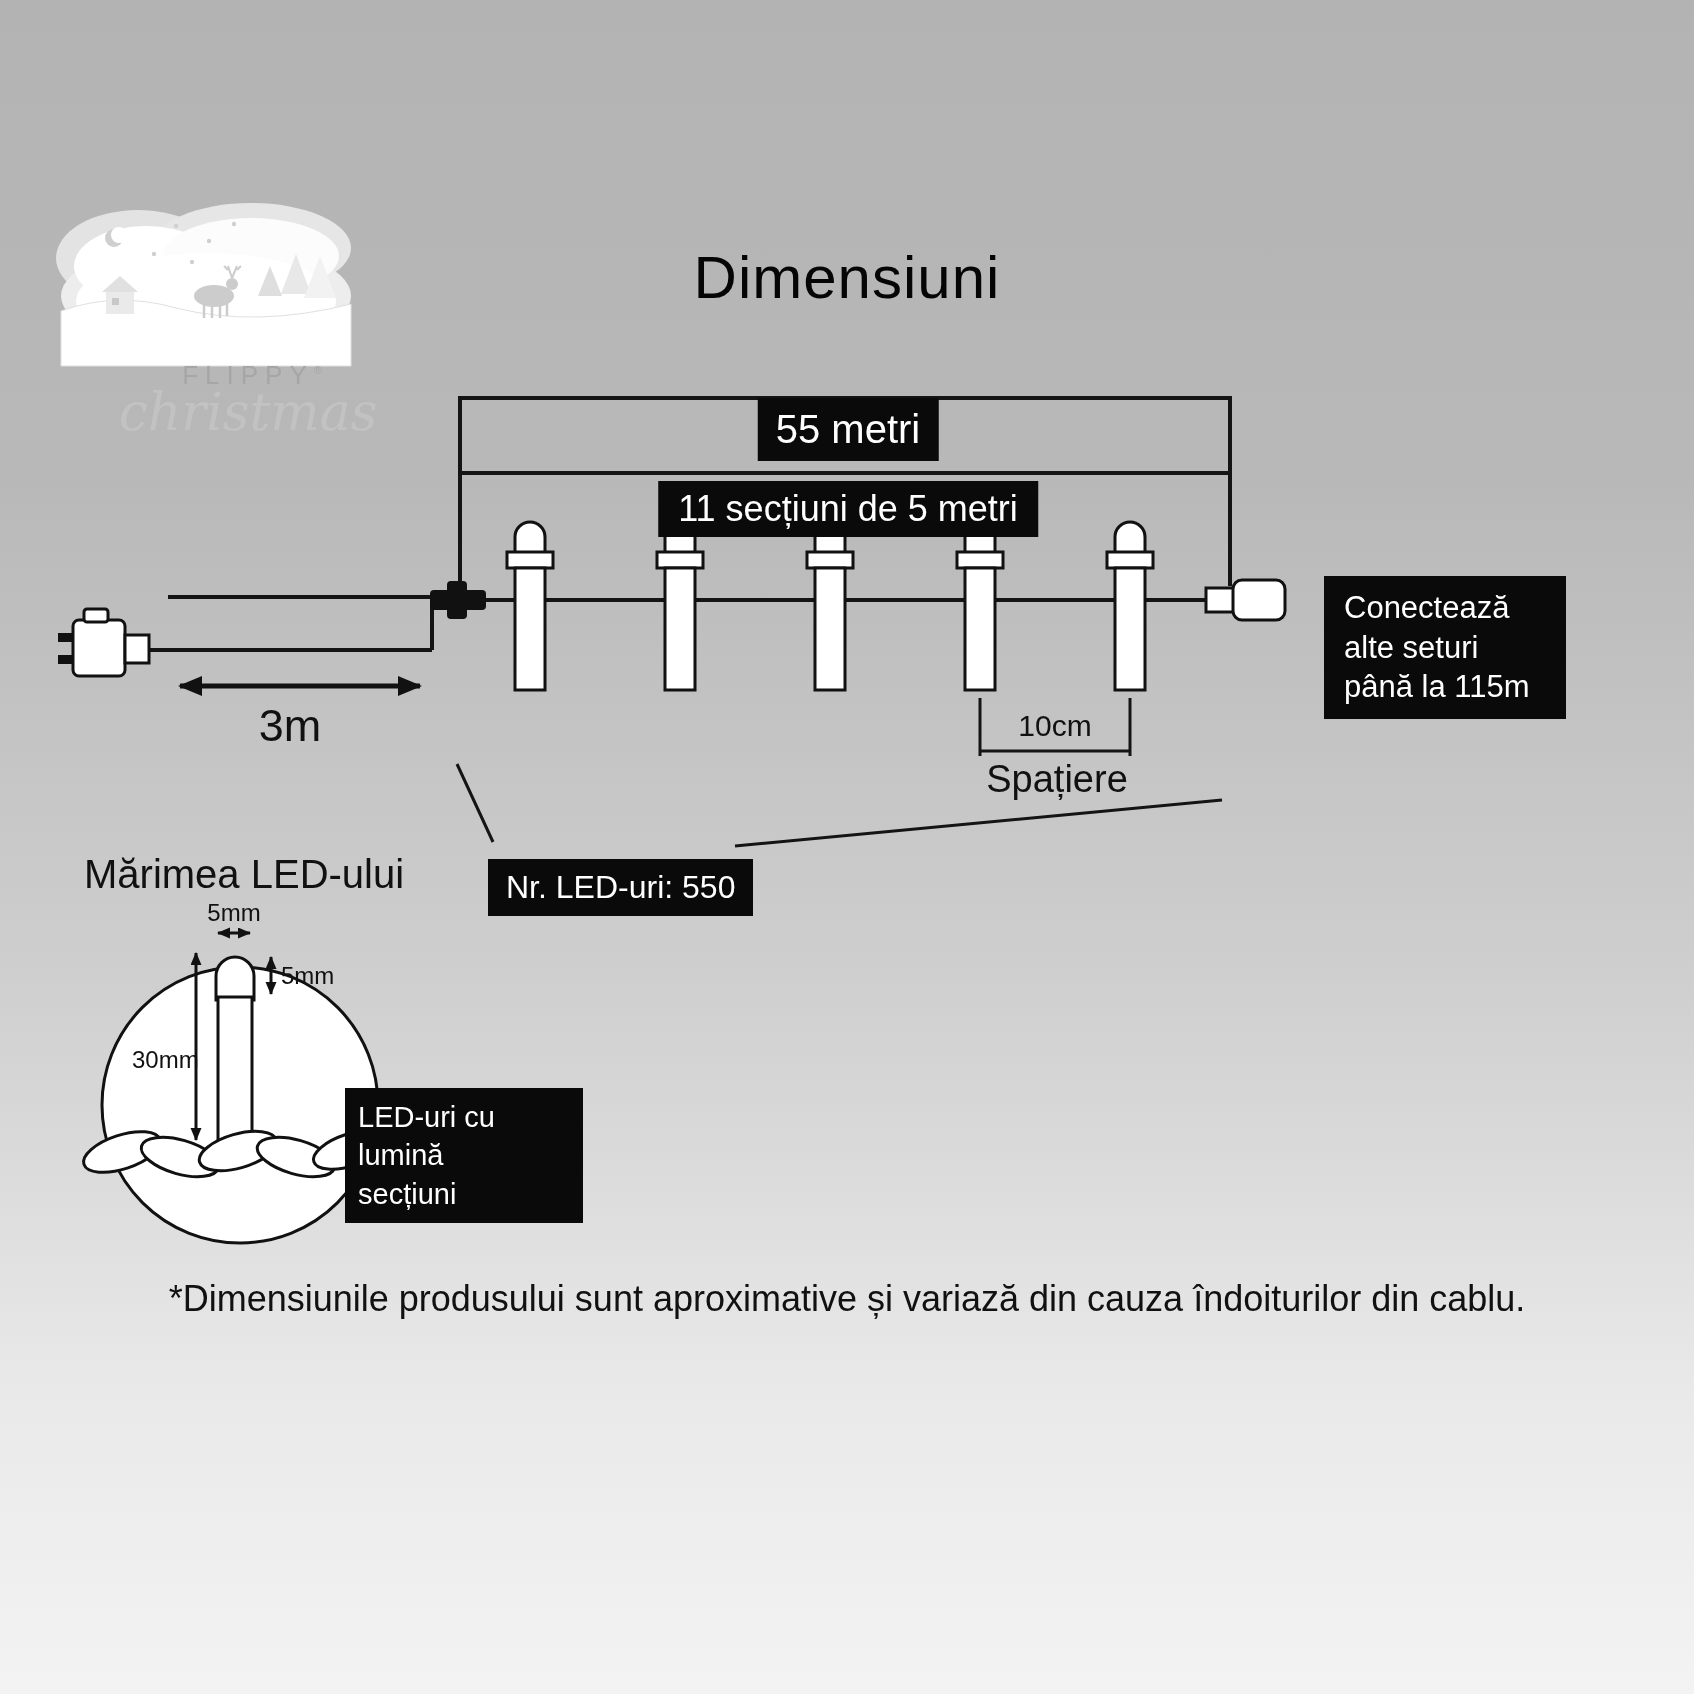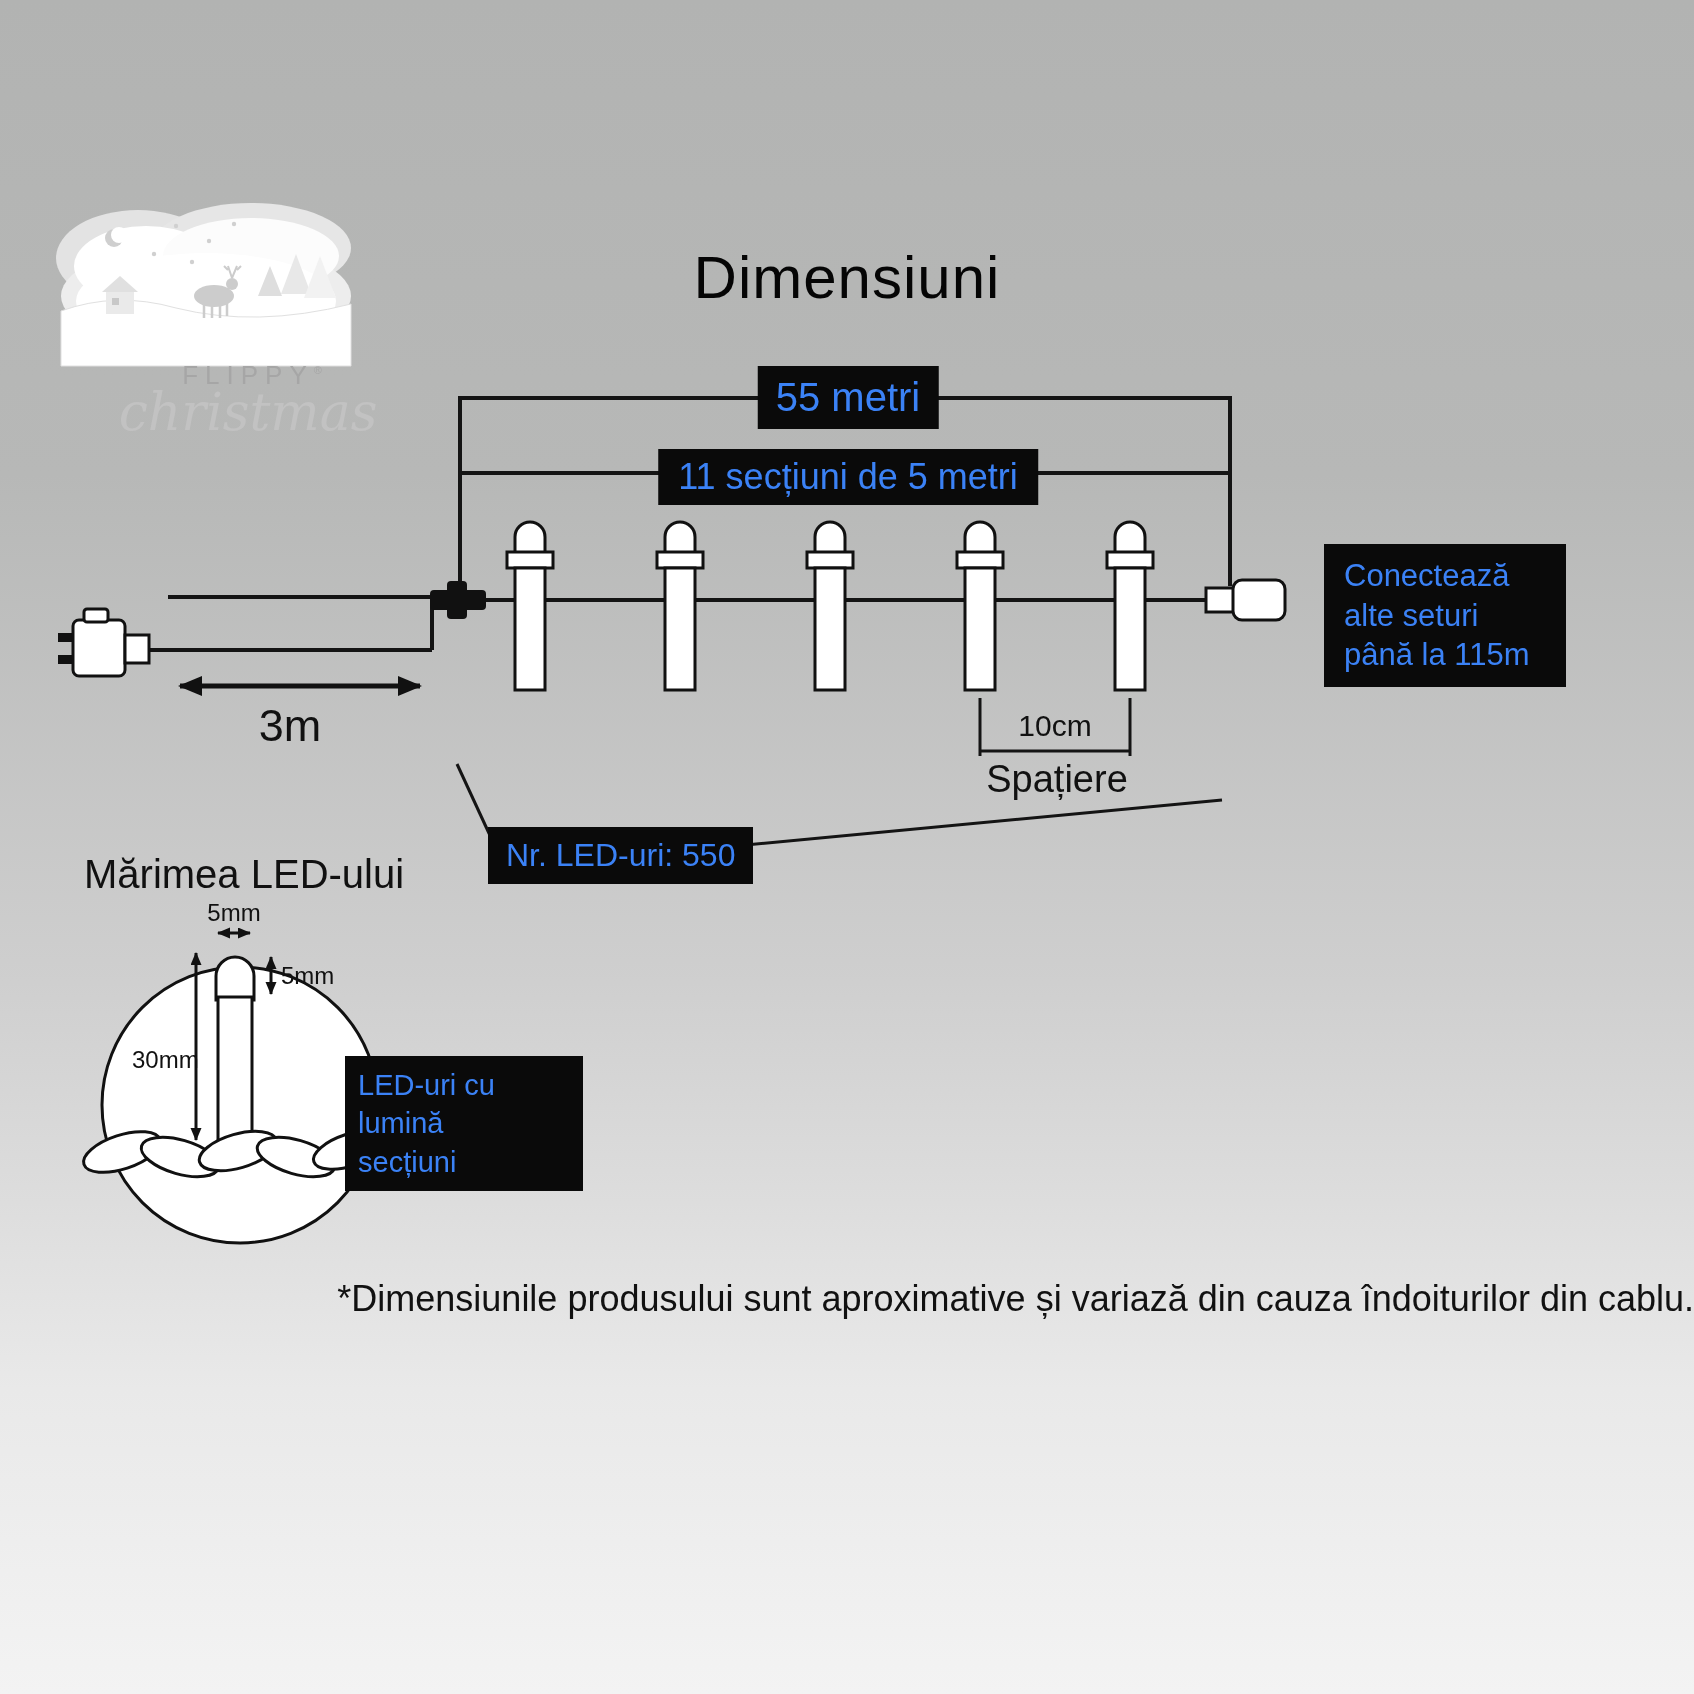--- a/index.html
+++ b/index.html
@@ -4,35 +4,35 @@
 <style>
   html,body{margin:0;padding:0;background:#9a9a9a;}
   .canvas{
     position:relative;width:1694px;height:1694px;overflow:hidden;
     background:linear-gradient(180deg,#b2b3b2 0%,#b7b8b7 28%,#cfcfcf 58%,#e9e9e9 82%,#f3f3f3 100%);
     font-family:"Liberation Sans",sans-serif;color:#111;
   }
   .art{position:absolute;left:0;top:0;}
   .lbl{position:absolute;white-space:nowrap;}
   .center{transform:translateX(-50%);}
-  .bb{position:absolute;background:#0a0a0a;color:#3b82f6;}
+  .bb{position:absolute;background:#0a0a0a;color:#ffffff;margin-top:32px;}
   #title{left:847px;top:243px;font-size:60px;letter-spacing:1px;color:#050505;}
   #b55{left:848px;top:366px;font-size:40px;padding:9px 18px;white-space:nowrap;transform:translateX(-50%);}
   #b11{left:848px;top:449px;font-size:36px;padding:7px 20px;white-space:nowrap;transform:translateX(-50%);}
   #bcon{left:1324px;top:544px;font-size:31px;line-height:1.28;padding:12px 20px;width:202px;}
   #bnr{left:488px;top:827px;font-size:32px;padding:10px 18px;white-space:nowrap;}
   #bnote{left:345px;top:1056px;font-size:29px;line-height:1.32;padding:10px 13px;width:212px;}
   #lbl3m{left:290px;top:700px;font-size:45px;}
   #lbl10{left:1055px;top:709px;font-size:30px;}
   #lblsp{left:1057px;top:758px;font-size:38px;}
   #lblmar{left:84px;top:852px;font-size:40px;}
   #lbl5w{left:234px;top:899px;font-size:24px;}
   #lbl5h{left:281px;top:962px;font-size:24px;}
   #lbl30{left:132px;top:1046px;font-size:24px;}
-  #footer{left:0;top:1278px;width:100%;text-align:right;font-size:36px;white-space:nowrap;}
+  #footer{left:0;top:1278px;width:100%;text-align:center;font-size:36px;white-space:nowrap;}
   #logobrand{left:252px;top:360px;font-size:26px;letter-spacing:7px;color:#a6a6a6;}
   #logobrand sup{font-size:11px;letter-spacing:0;}
   #logoscript{left:248px;top:382px;font-size:52px;color:#c2c2c2;font-family:"DejaVu Serif",serif;font-style:italic;}
 </style>
 </head>
 <body>
 
 <div class="canvas">
 
   <svg class="art" width="1694" height="1694" viewBox="0 0 1694 1694">

